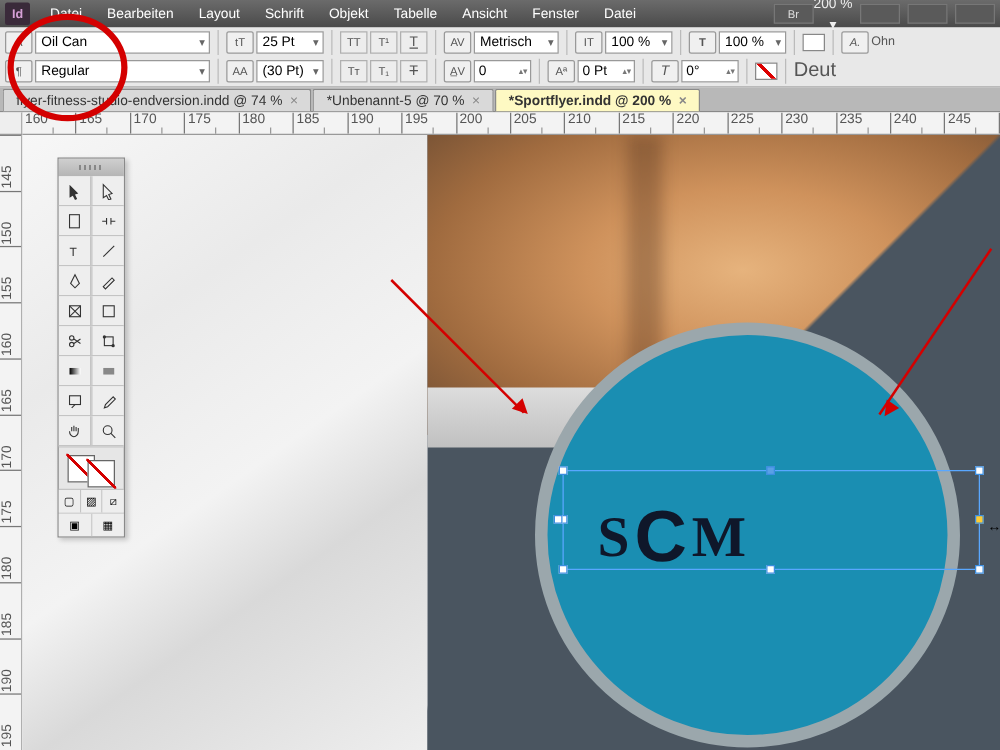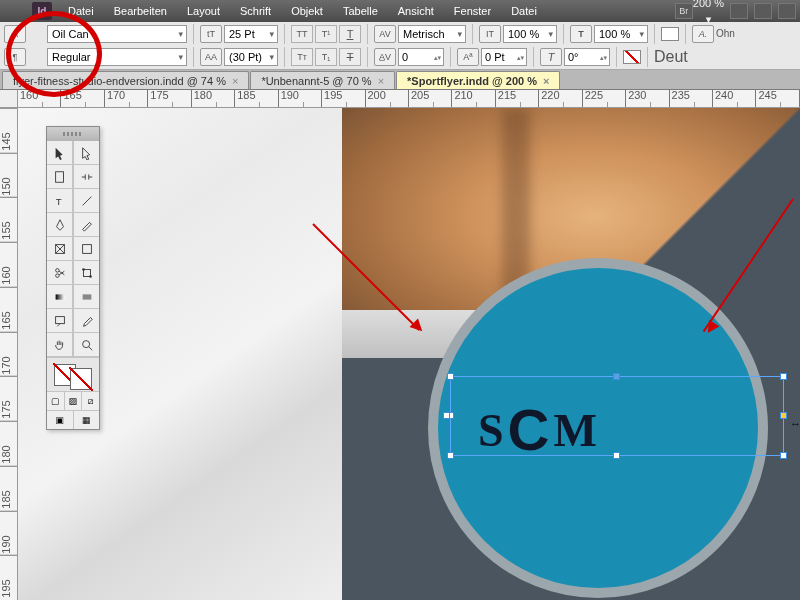--- a/index.html
+++ b/index.html
@@ -1,30 +1,30 @@
 <!DOCTYPE html>
 <html><head>
 <meta charset="utf-8">
 <style>
 * { margin: 0; padding: 0; box-sizing: border-box; font-family: Tahoma, Arial, sans-serif; font-size: 11px; }
 body { background: #fff; overflow: hidden; width: 800px; height: 600px; position: relative; }
 
 .menubar { height: 22px; background: linear-gradient(#6b6b6b, #4a4a4a); display: flex; align-items: center; padding: 0 4px; color: #fff; }
-.menubar .logo { width: 20px; height: 18px; background: #3a2a3a; display: flex; align-items: center; justify-content: center; color: #d6a0d6; font-weight: bold; font-size: 10px; margin-right: 6px; border-radius: 2px; margin-left: 28px; }
+.menubar .logo { width: 20px; height: 18px; background: #3a2a3a; display: flex; align-items: center; justify-content: center; color: #d6a0d6; font-weight: bold; font-size: 10px; margin-right: 6px; border-radius: 2px; }
 .menubar .mitem { padding: 0 10px; line-height: 22px; cursor: default; }
 .menubar .spacer { flex: 1; }
 .menubar .zoomdd { display: flex; align-items: center; gap: 4px; color: #eee; flex-direction: column; }
-.menubar .righticon { width: 18px; height: 16px; background: #5a5a5a; border: 1px solid #777; margin-left: 6px; }
+.menubar .righticon { width: 32px; height: 16px; background: #5a5a5a; border: 1px solid #777; margin-left: 6px; }
 
 .optionsbar { height: 48px; background: #e8e8e8; border-bottom: 1px solid #aaa; display: flex; flex-direction: column; }
 .optrow { height: 24px; display: flex; align-items: center; padding: 0 4px; gap: 2px; }
 .chip { width: 22px; height: 18px; background: #f0f0f0; border: 1px solid #999; border-radius: 2px; display: flex; align-items: center; justify-content: center; font-size: 9px; color: #555; }
 .dd { height: 18px; border: 1px solid #999; background: #fff; display: flex; align-items: center; padding: 0 4px; position: relative; font-size: 10px; }
 .dd:after { content: "▾"; position: absolute; right: 3px; font-size: 9px; color: #666; }
-.dd.font { width: 140px; margin-left: 19px; }
+.dd.font { width: 140px; }
 .dd.small { width: 54px; }
 .dd.med { width: 68px; }
 .nud { width: 46px; height: 18px; border: 1px solid #999; background: #fff; display: flex; align-items: center; padding: 0 3px; font-size: 10px; position: relative; }
 .nud:after { content: "▴▾"; position: absolute; right: 2px; font-size: 7px; line-height: 7px; color: #777; }
 .iconbtn { width: 22px; height: 18px; border: 1px solid #b0b0b0; background: #ededed; display: flex; align-items: center; justify-content: center; font-size: 9px; color: #555; }
 .sep { width: 1px; height: 20px; background: #bbb; margin: 0 4px; }
 .swatch { width: 18px; height: 14px; border: 1px solid #888; }
 
 .tabbar { height: 20px; background: #b8b8b8; display: flex; align-items: flex-end; border-bottom: 1px solid #7a7a7a; padding-left: 2px; }
 .tab { height: 18px; background: #d9d9d9; border: 1px solid #8a8a8a; border-bottom: none; padding: 0 10px; display: flex; align-items: center; gap: 6px; font-size: 10px; color: #333; margin-right: 1px; border-radius: 2px 2px 0 0; }

